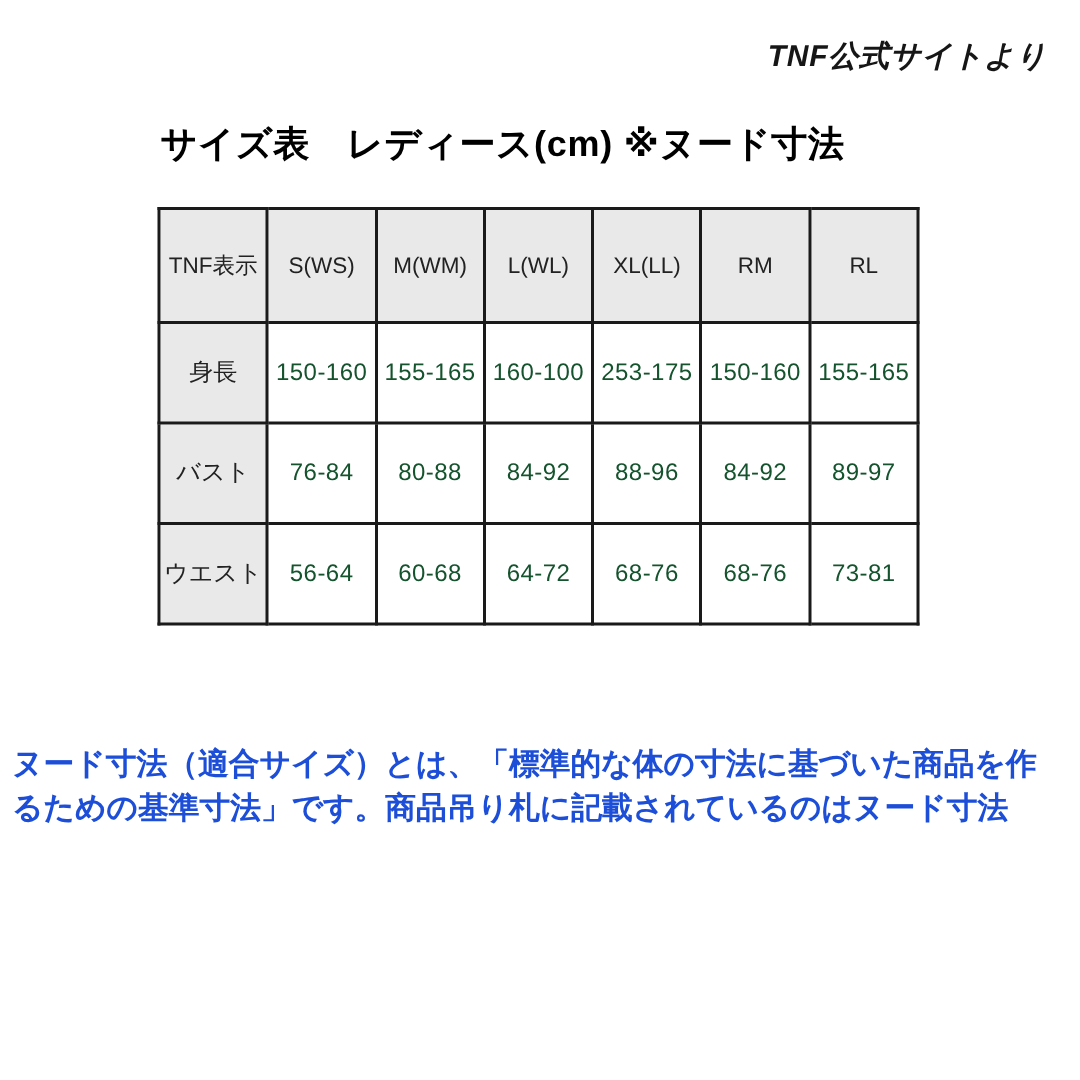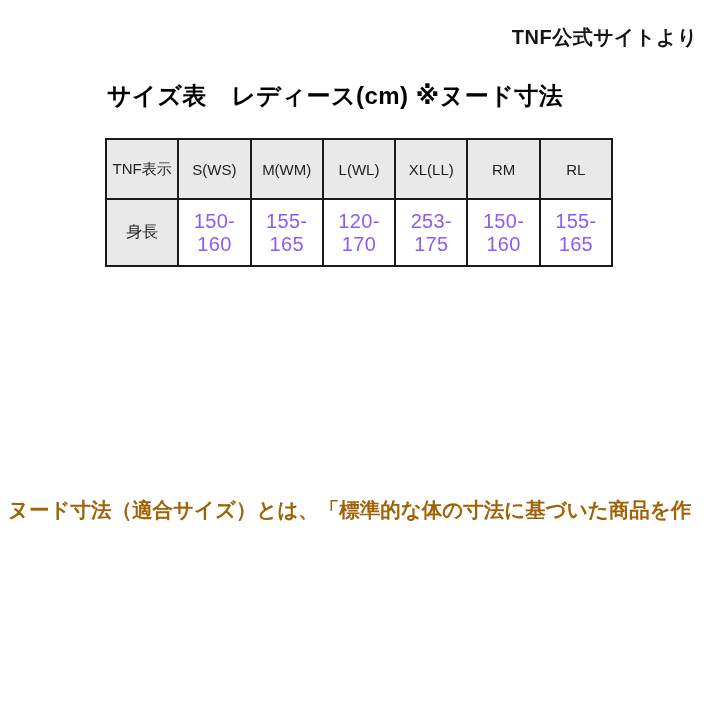--- a/index.html
+++ b/index.html
@@ -11,20 +11,21 @@
     color: #1a1a1a;
     overflow: hidden;
   }
   .source-note {
     position: absolute;
     top: 24px; right: 22px;
     font-size: 20px;
     font-weight: 700;
     letter-spacing: 0.5px;
     color: #161616;
+    font-style: italic;
   }
   .title {
     position: absolute;
     top: 80px; left: 107px;
     font-size: 24px;
     font-weight: 700;
     letter-spacing: 0.5px;
     color: #000000;
   }
   table.size-table {
@@ -34,49 +35,49 @@
     border-collapse: collapse;
     table-layout: fixed;
   }
   .size-table th, .size-table td {
     border: 2px solid #1a1a1a;
     text-align: center;
     vertical-align: middle;
     padding: 0;
     overflow: hidden;
   }
-  .size-table thead tr { height: 60px; margin-top: 10px; }
+  .size-table thead tr { height: 76px; margin-top: 10px; }
   .size-table thead th {
     background: #e9e9e9;
     font-size: 15px;
     font-weight: 400;
     color: #222222;
   }
   .size-table tbody tr { height: 67px; }
   .size-table tbody th {
     background: #e9e9e9;
     font-size: 16px;
     font-weight: 400;
     color: #222222;
   }
   .size-table tbody td {
     background: #ffffff;
-    font-size: 20px;
+    font-size: 16px;
     font-weight: 400;
-    color: #8b5cf6;
+    color: #14532d;
     letter-spacing: 0.3px;
   }
   .footnote {
     position: absolute;
     top: 495px; left: 8px;
     width: 710px;
     font-size: 20.5px;
     font-weight: 700;
     line-height: 29px;
-    color: #a16207;
+    color: #1d4ed8;
   }
 </style>
 </head>
 <body>
 
 <div class="source-note">TNF公式サイトより</div>
 
 <div class="title">サイズ表　レディース(cm) ※ヌード寸法</div>
 
 <table class="size-table">
@@ -89,23 +90,42 @@
         <th>XL(LL)</th>
         <th>RM</th>
         <th>RL</th>
       </tr>
     </thead>
     <tbody>
       <tr>
         <th scope="row">身長</th>
         <td>150-160</td>
         <td>155-165</td>
-        <td>120-170</td>
+        <td>160-100</td>
         <td>253-175</td>
         <td>150-160</td>
         <td>155-165</td>
+      </tr>
+      <tr>
+        <th scope="row">バスト</th>
+        <td>76-84</td>
+        <td>80-88</td>
+        <td>84-92</td>
+        <td>88-96</td>
+        <td>84-92</td>
+        <td>89-97</td>
+      </tr>
+      <tr>
+        <th scope="row">ウエスト</th>
+        <td>56-64</td>
+        <td>60-68</td>
+        <td>64-72</td>
+        <td>68-76</td>
+        <td>68-76</td>
+        <td>73-81</td>
       </tr>
     </tbody>
   </table>
 
 <div class="footnote">
     <div>ヌード寸法（適合サイズ）とは、「標準的な体の寸法に基づいた商品を作</div>
+    <div>るための基準寸法」です。商品吊り札に記載されているのはヌード寸法</div>
   </div>
 
 </body></html>

